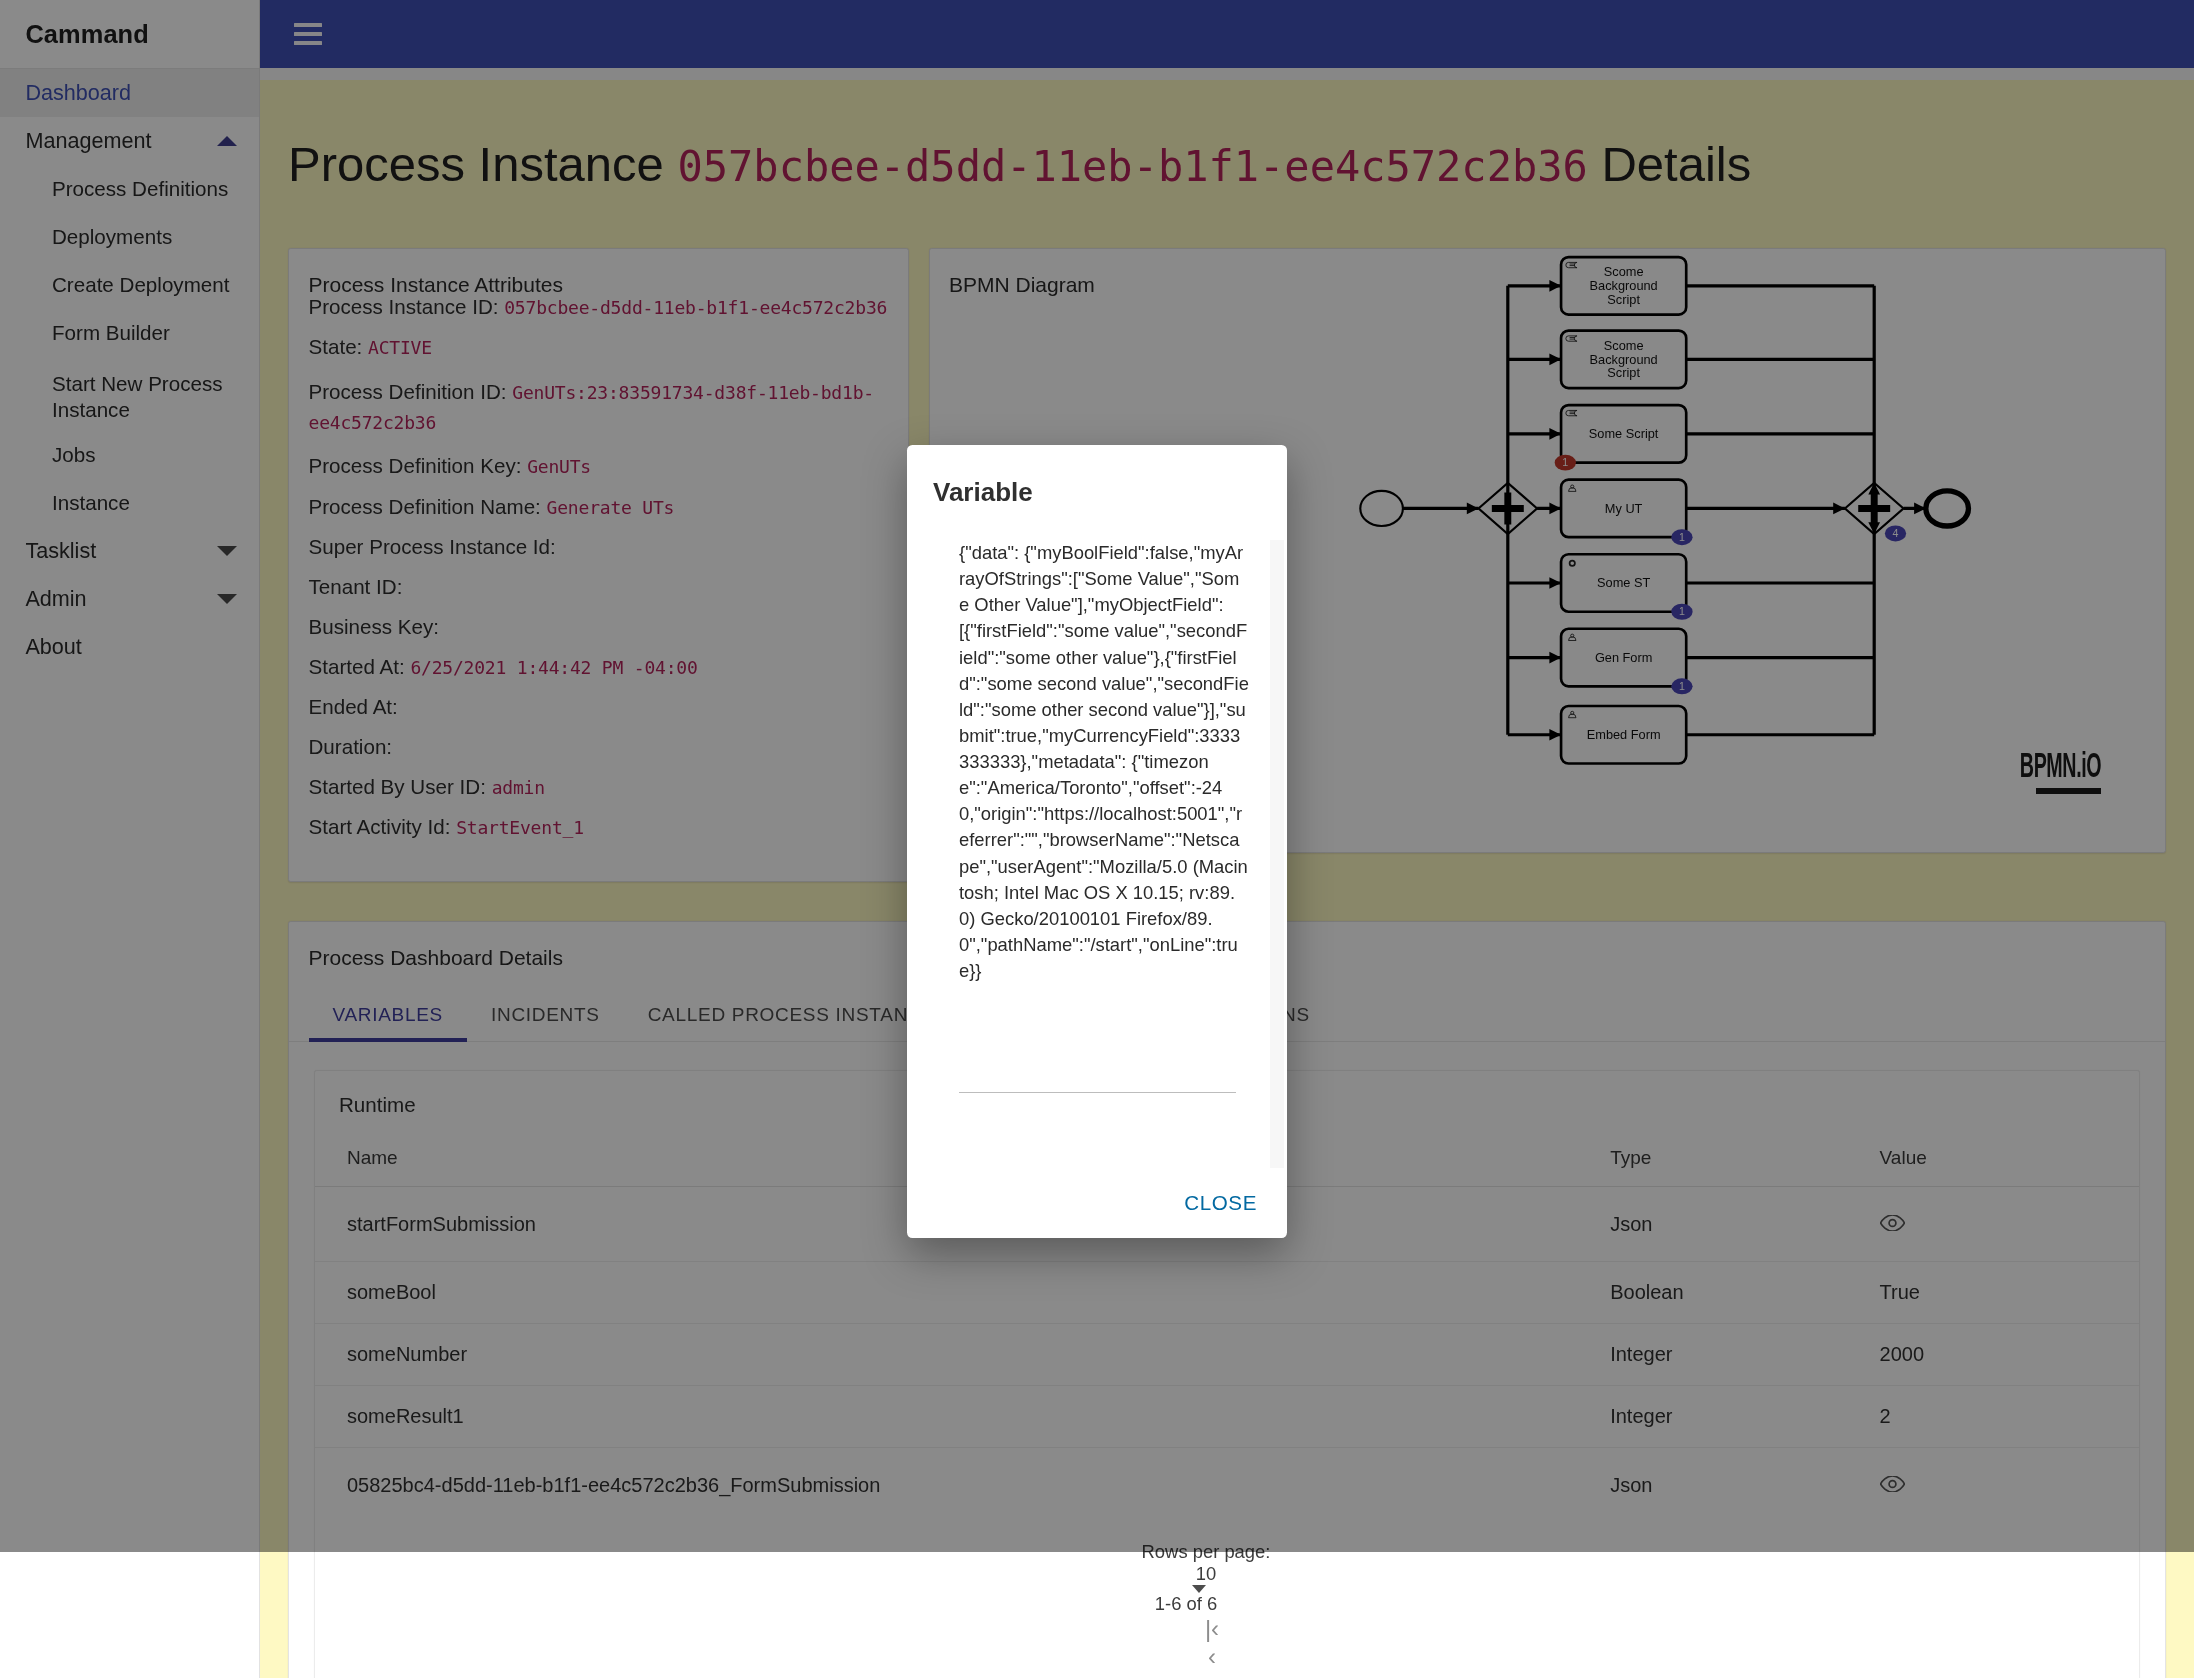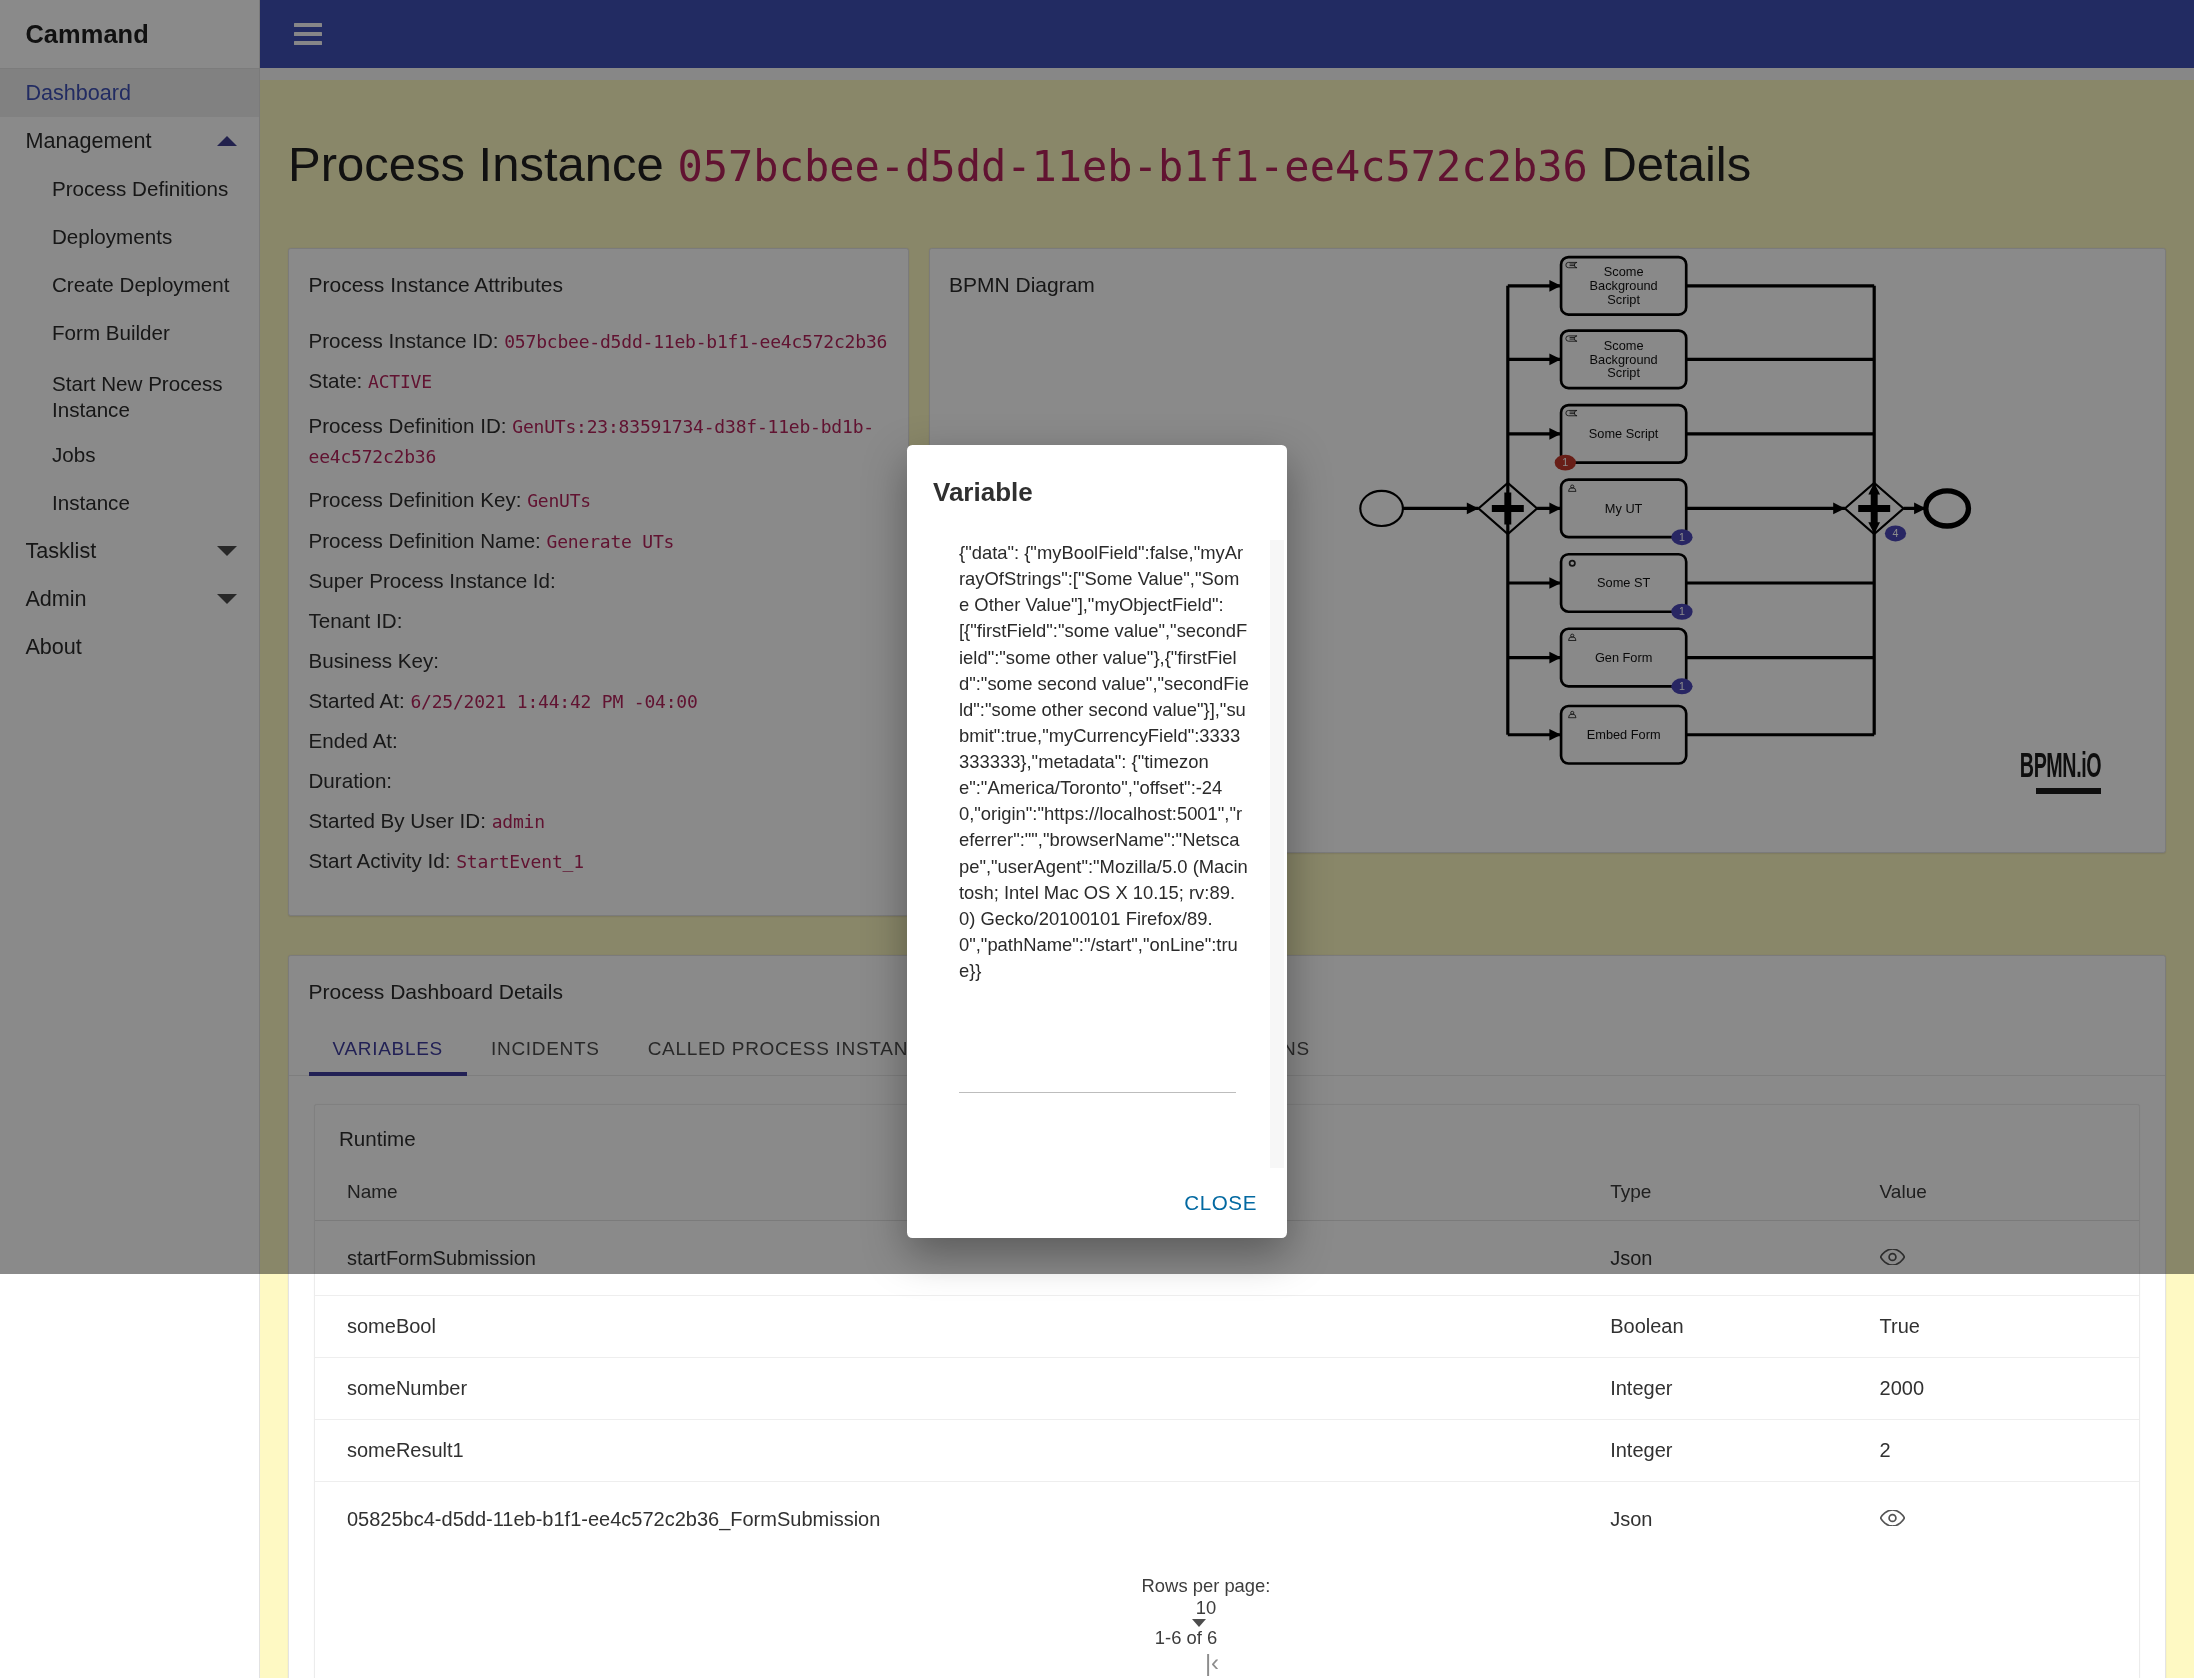--- a/index.html
+++ b/index.html
@@ -2,21 +2,21 @@
 <html style="font-size:8.7px"><head>
 <meta charset="utf-8">
 <style>
   * { box-sizing: border-box; margin: 0; padding: 0; }
   html, body {
     width: 2194px; height: 1678px;
     font-family: "Liberation Sans", sans-serif;
     background: #fafafa;
     overflow: hidden;
   }
-  #root { position: relative; width: 2194px; height: 1274px; }
+  #root { position: relative; width: 2194px; height: 1552px; }
 
   
   .sidebar {
     position: absolute; left: 0; top: 0;
     width: 260px; height: 1678px;
     background: #ffffff;
     border-right: 0.5px solid #e2e2e2;
     z-index: 5;
   }
   .sidebar-brand {
@@ -82,21 +82,21 @@
   .card {
     background: #ffffff;
     border: 0.5px solid #e4e4e4;
     border-radius: 2.7px;
     box-shadow: 0 0.5px 1.6px rgba(0,0,0,0.10);
   }
   .card-attrs { width: 621px; padding: 24px 19.5px 24px 19.5px; align-self: flex-start; }
   .card-bpmn  { flex: 1; height: 605px; padding: 24px 19.5px; position: relative; }
   .card-title { font-size: 21px; color: #2b2b2b; }
 
-  .attr-list { margin-top: 34px; }
+  .attr-list { }
   .attr-row { font-size: 20.6px; color: #2f2f2f; line-height: 1.0; margin-bottom: 19.5px; }
   .attr-row .mono { font-size: 18px; letter-spacing: -0.2px; }
   .attr-row.wrap { line-height: 1.45; }
 
   
   .bpmn-wrap { position: absolute; left: 0; top: 0; width: 100%; height: 100%; }
   .bpmn-logo {
     position: absolute; right: 64px; bottom: 66px;
     font-family: "Liberation Sans", sans-serif;
     font-weight: 700; font-size: 24px; letter-spacing: -0.5px;

